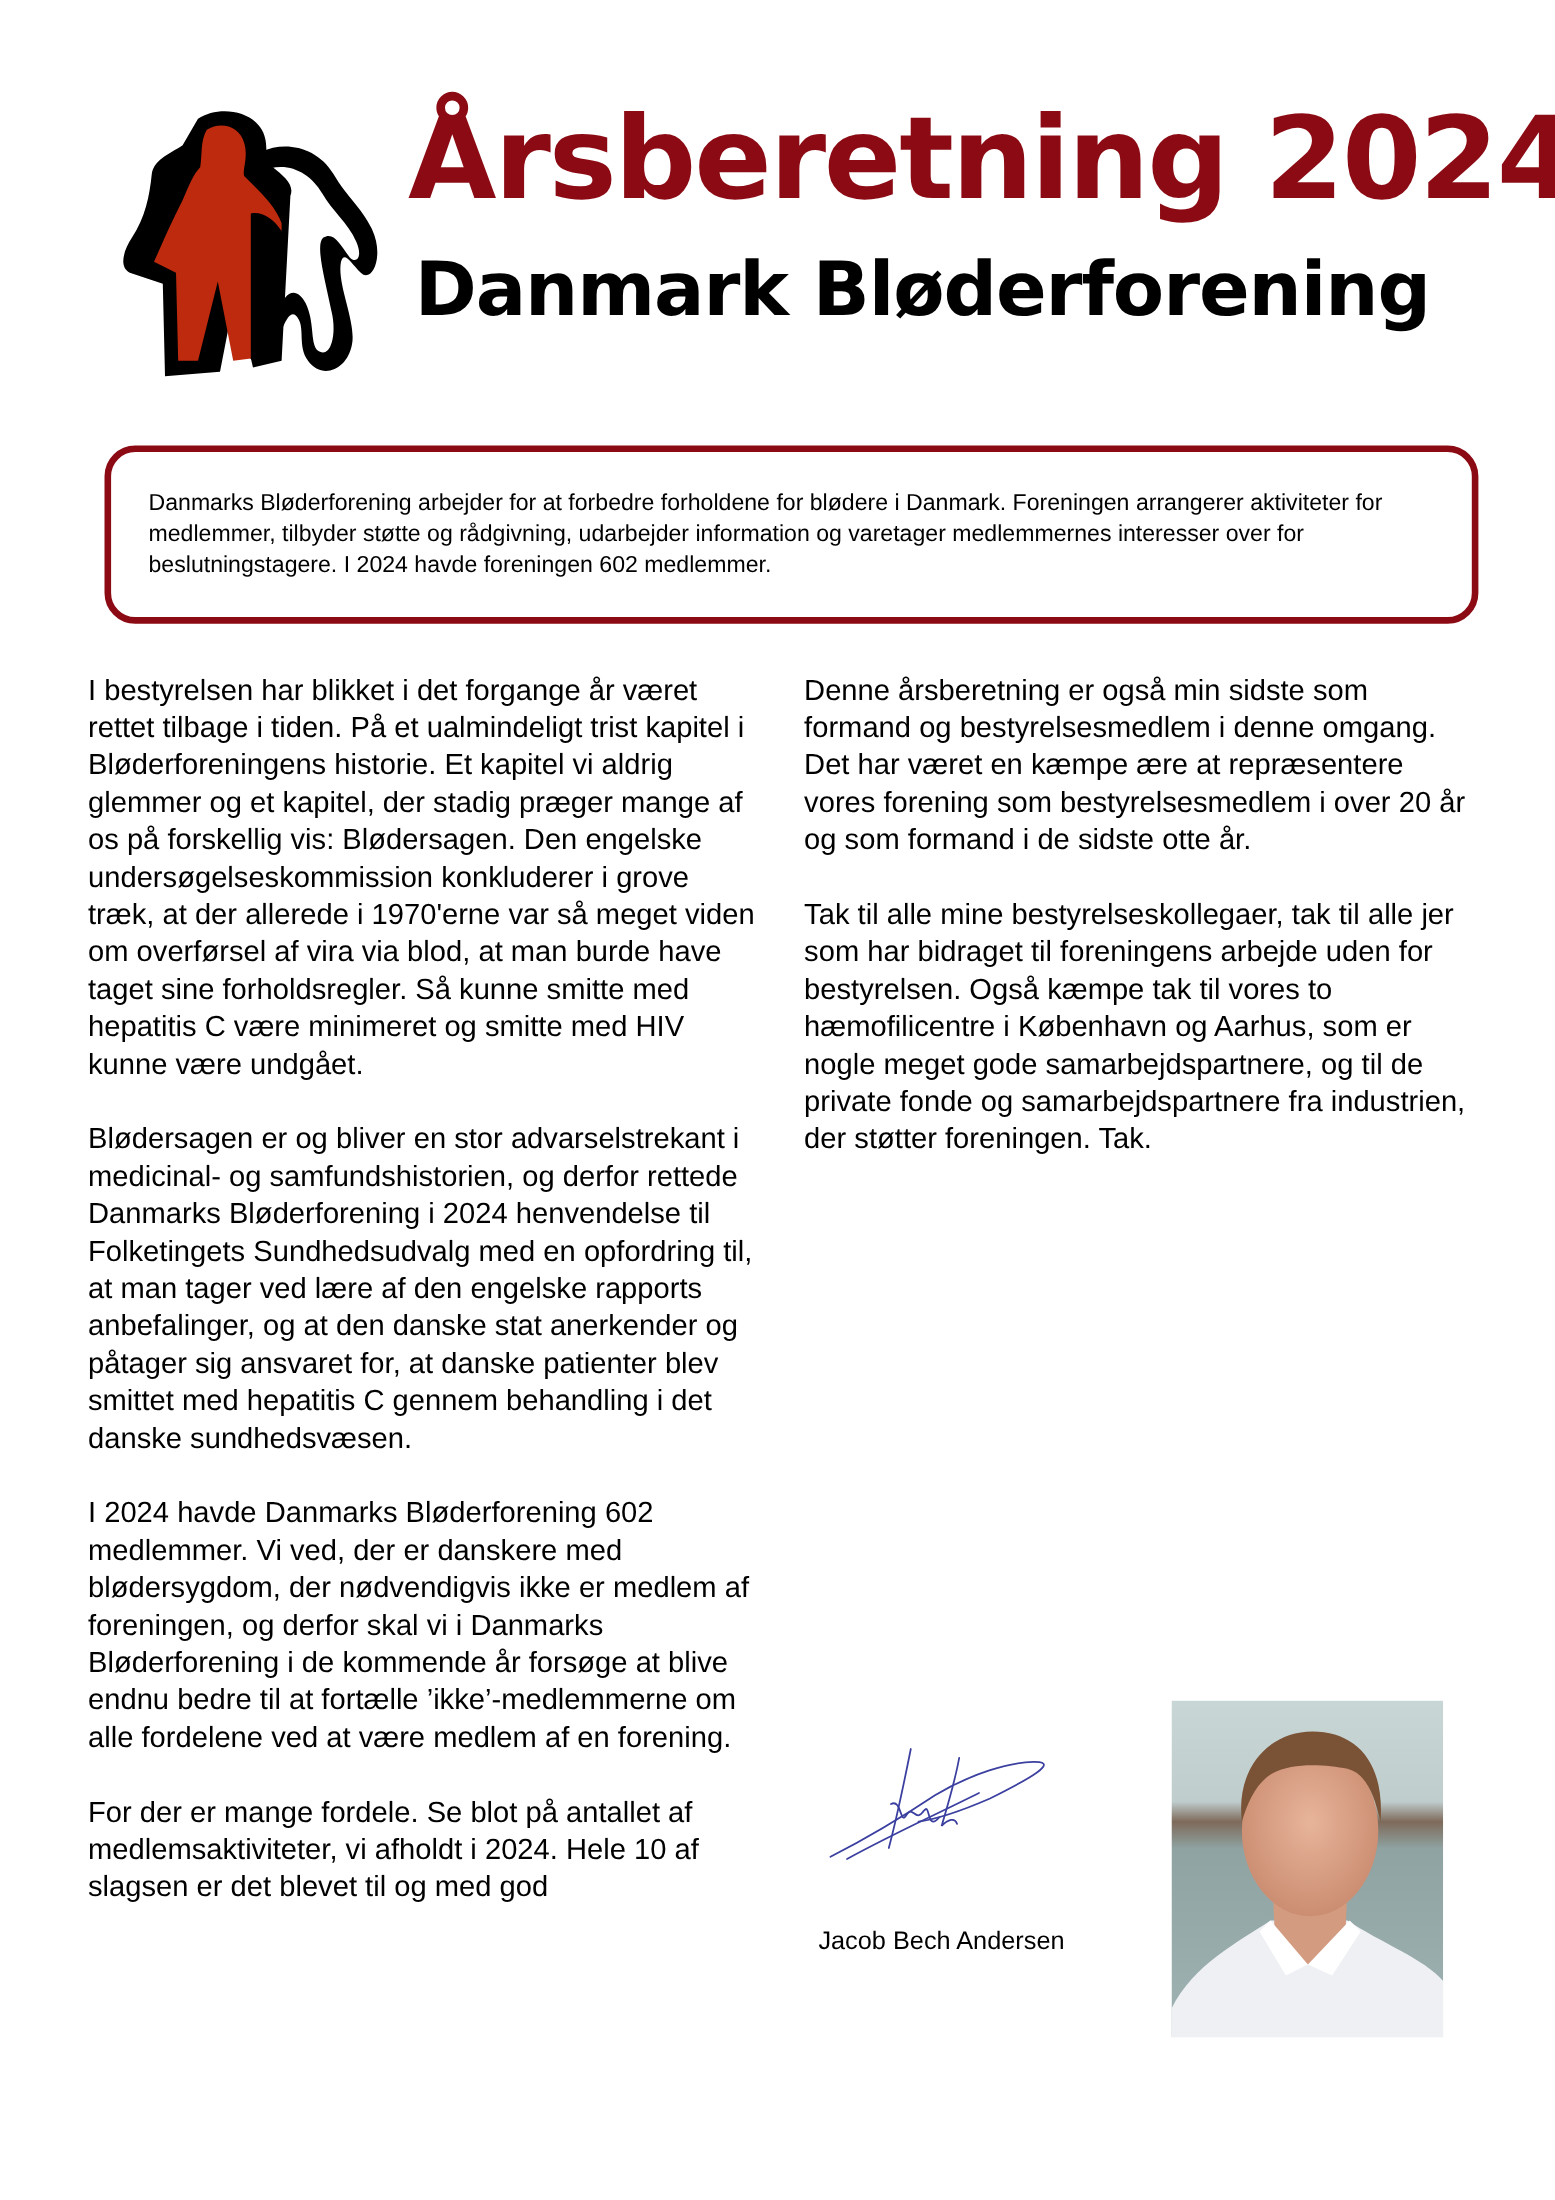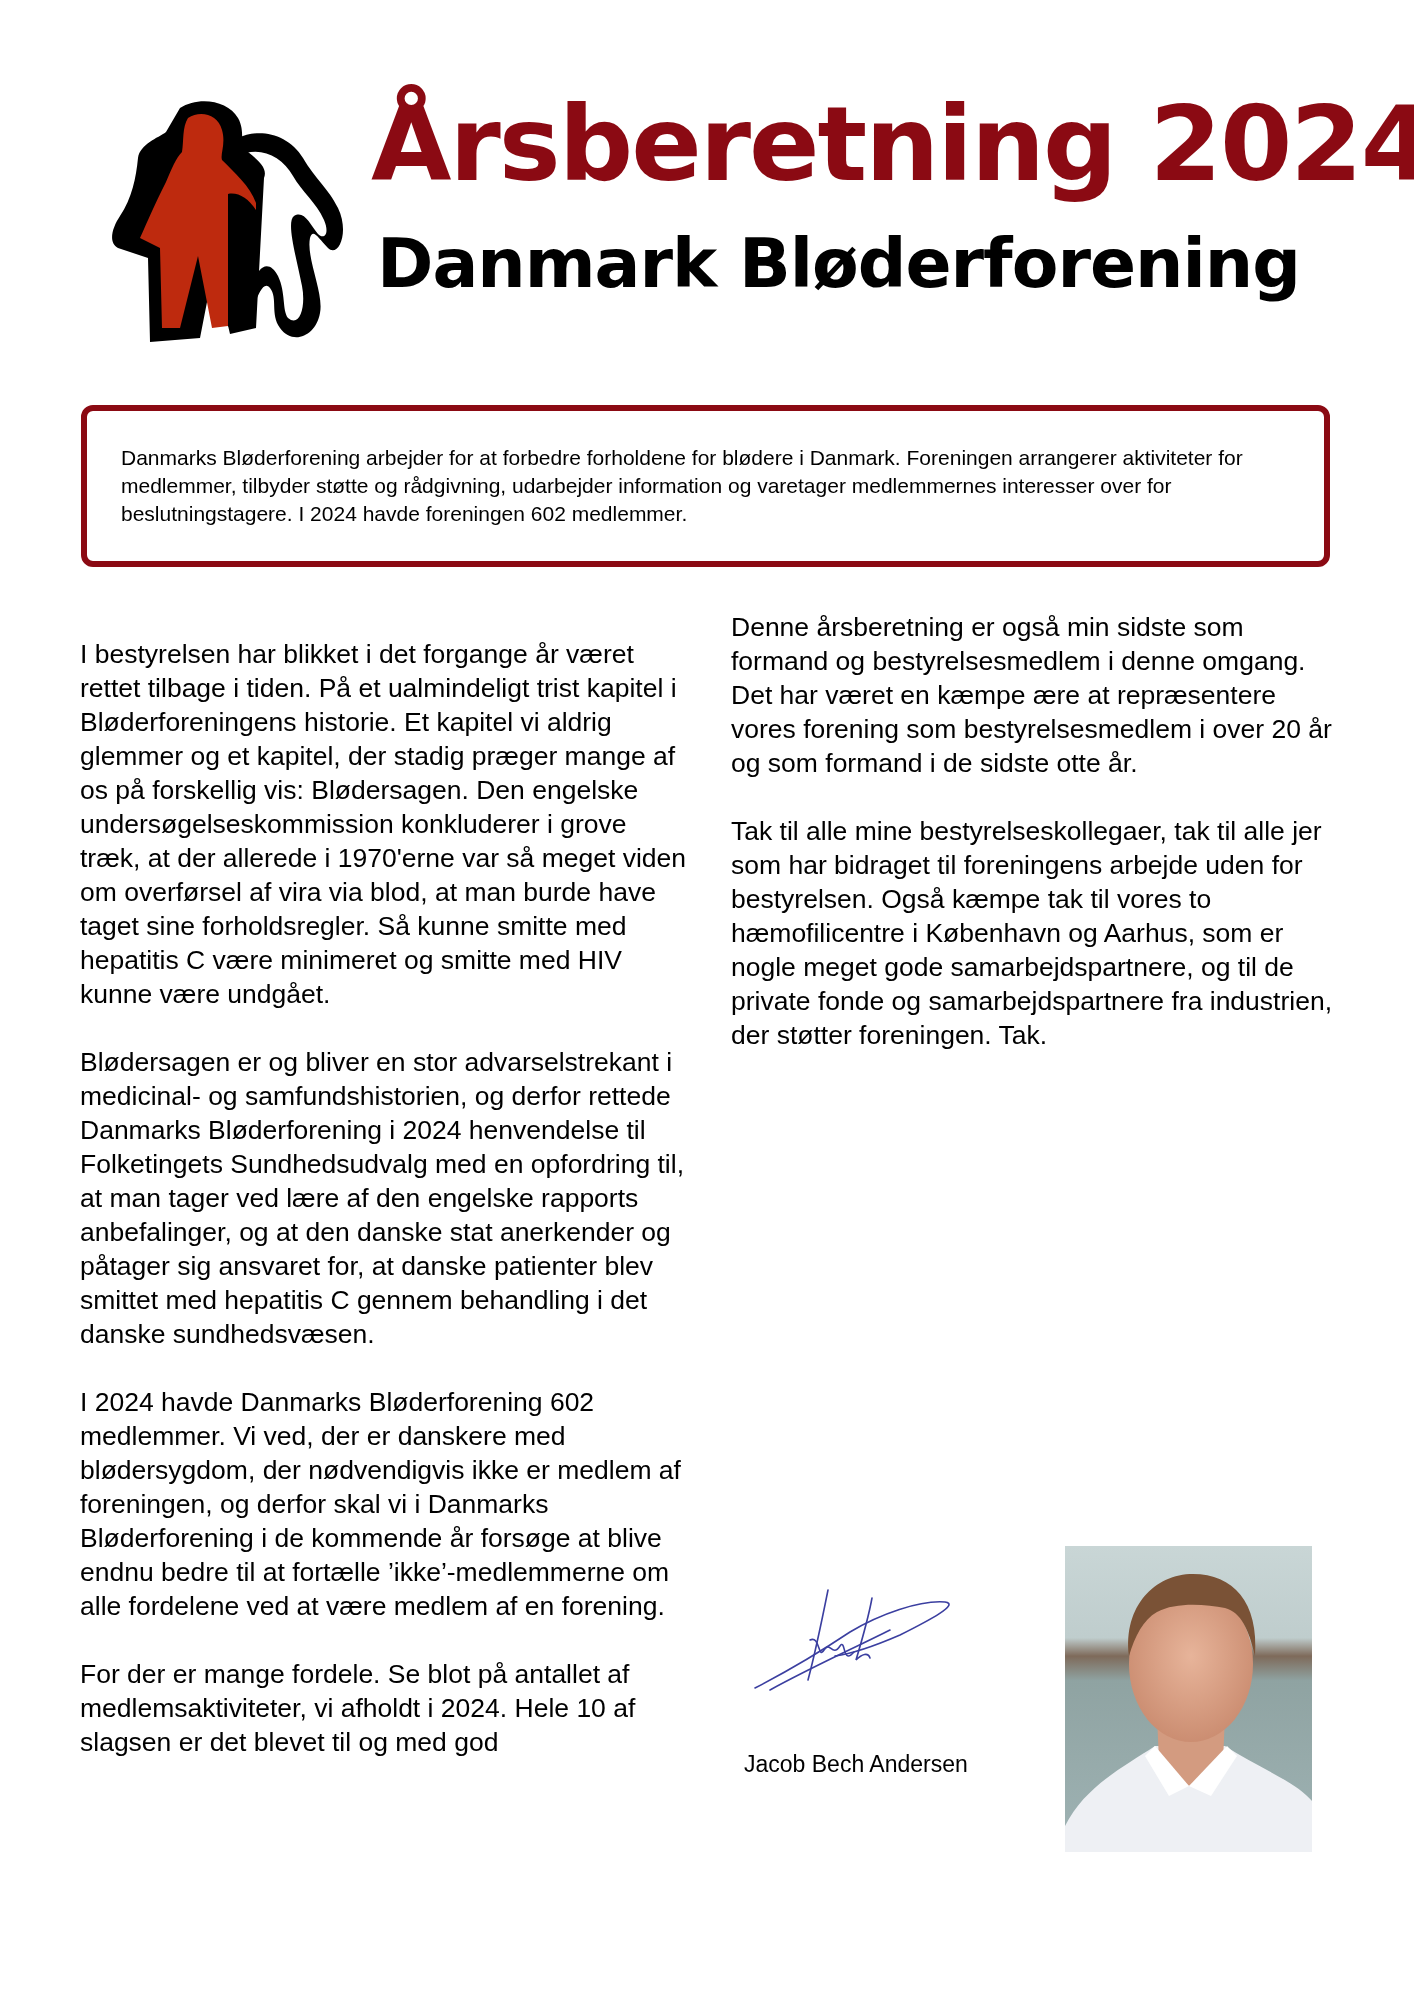--- a/index.html
+++ b/index.html
@@ -5,27 +5,27 @@
   html, body { margin:0; padding:0; background:#ffffff; }
   body { width:1414px; height:2000px; position:relative; overflow:hidden;
          font-family:"Liberation Sans", sans-serif; color:#000; }
   .logo { position:absolute; left:88px; top:88px; width:262px; height:262px; }
   .title { position:absolute; left:371px; top:84px; margin:0;
            font-family:"DejaVu Sans", sans-serif; font-weight:bold;
            font-size:104px; line-height:120px; color:#8B0A13; letter-spacing:-2px; white-space:nowrap; }
   .subtitle { position:absolute; left:377px; top:222px; margin:0;
               font-family:"DejaVu Sans", sans-serif; font-weight:bold;
               font-size:68px; line-height:84px; color:#000; letter-spacing:-1px; white-space:nowrap; }
-  .info-box { position:absolute; left:81px; top:405px; width:1237px; height:150px;
-              border:6px solid #8B0A13; border-radius:12px; box-sizing:content-box; }
+  .info-box { position:absolute; left:95px; top:405px; width:1237px; height:150px;
+              border:6px solid #8B0A13; border-radius:28px; box-sizing:content-box; }
   .info-text { position:absolute; left:34px; top:33px; right:24px; margin:0;
                font-size:21px; line-height:28px; color:#000; }
   .col { position:absolute; top:610px; width:610px; font-size:26.5px; line-height:34px; }
   .col p { margin:0 0 34px 0; }
-  .col1 { left:80px;margin-top:27px; }
+  .col1 { left:80px; }
   .col2 { left:731px; }
   .signature { position:absolute; left:750px; top:1580px; width:220px; height:120px; }
   .signer { position:absolute; left:744px; top:1742px; font-size:23px; line-height:44px; }
   .photo { position:absolute; left:1065px; top:1546px; width:247px; height:306px; overflow:hidden; }
 </style>
 </head>
 <body>
 
 <svg class="logo" viewBox="0 0 262 262">
 

